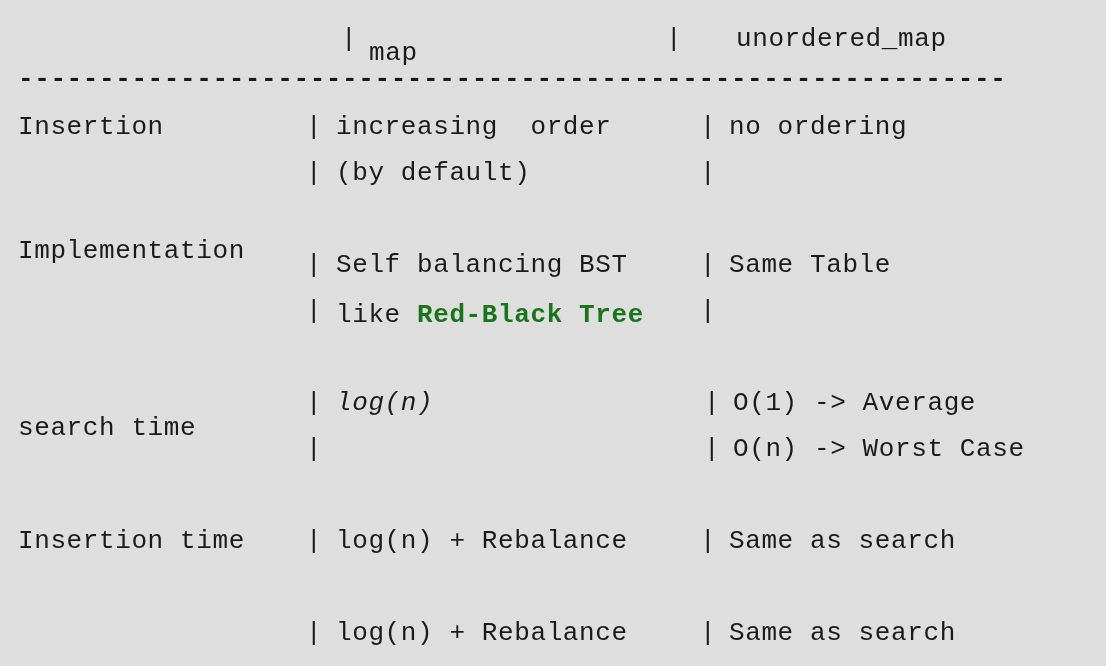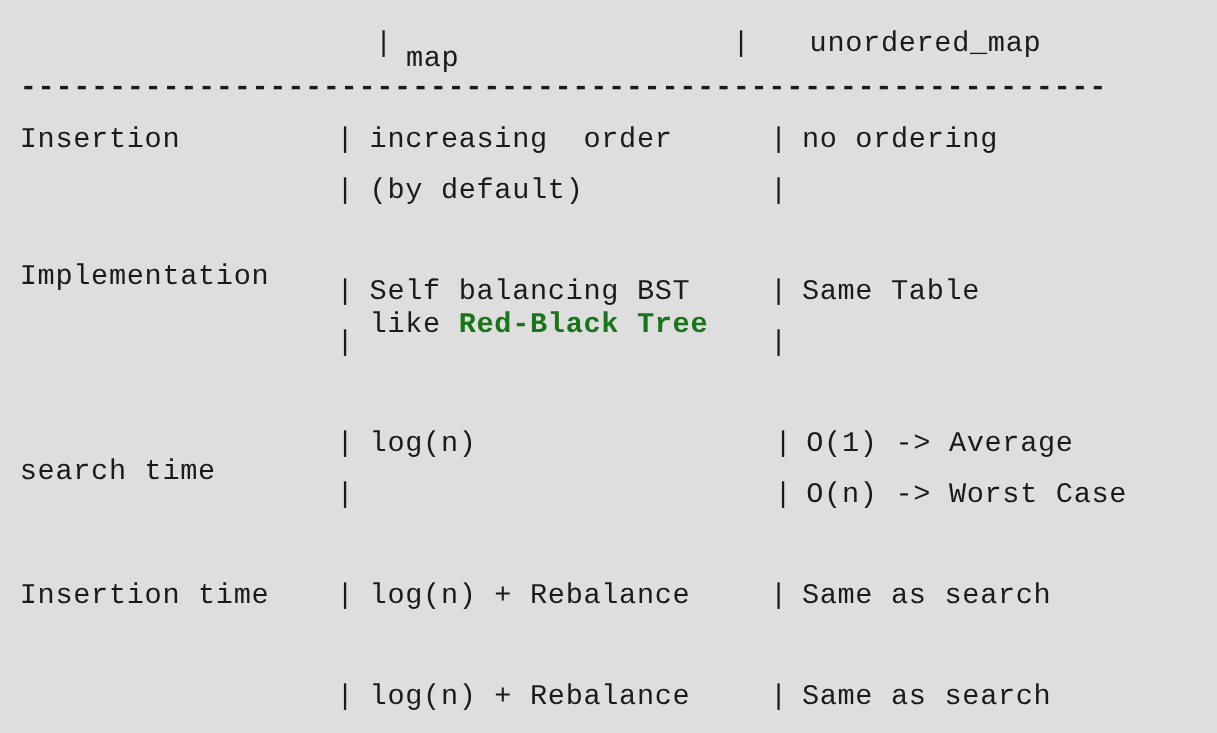--- a/index.html
+++ b/index.html
@@ -85,26 +85,26 @@
   <div class="txt-line col1" style="top:158px;">(by default)</div>
   <div class="txt-line pipe2" style="top:158px;">|</div>
 
   <div class="txt-line col-label" style="top:236px;">Implementation</div>
   <div class="txt-line pipe1" style="top:250px;">|</div>
   <div class="txt-line col1" style="top:250px;">Self balancing BST</div>
   <div class="txt-line pipe2" style="top:250px;">|</div>
   <div class="txt-line col2" style="top:250px;">Same Table</div>
 
   <div class="txt-line pipe1" style="top:296px;">|</div>
-  <div class="txt-line col1" style="top:280px;"><span>like </span><span class="green">Red-Black Tree</span></div>
+  <div class="txt-line col1" style="top:300px;"><span>like </span><span class="green">Red-Black Tree</span></div>
   <div class="txt-line pipe2" style="top:296px;">|</div>
 
   <div class="txt-line col-label" style="top:388px;margin-top:25px;">search time</div>
   <div class="txt-line pipe1" style="top:388px;">|</div>
-  <div class="txt-line col1" style="top:388px;">log(n)</div>
+  <div class="txt-line col1" style="top:388px;font-style:italic;">log(n)</div>
   <div class="txt-line pipe2-alt" style="top:388px;">|</div>
   <div class="txt-line col2-alt" style="top:388px;">O(1) -&gt; Average</div>
 
   <div class="txt-line pipe1" style="top:434px;">|</div>
   <div class="txt-line pipe2-alt" style="top:434px;">|</div>
   <div class="txt-line col-label" style="top:526px;">Insertion time</div>
 
   <div class="txt-line col2-alt" style="top:434px;">O(n) -&gt; Worst Case</div>
   <div class="txt-line pipe1" style="top:526px;">|</div>
   <div class="txt-line col1" style="top:526px;">log(n) + Rebalance</div>

